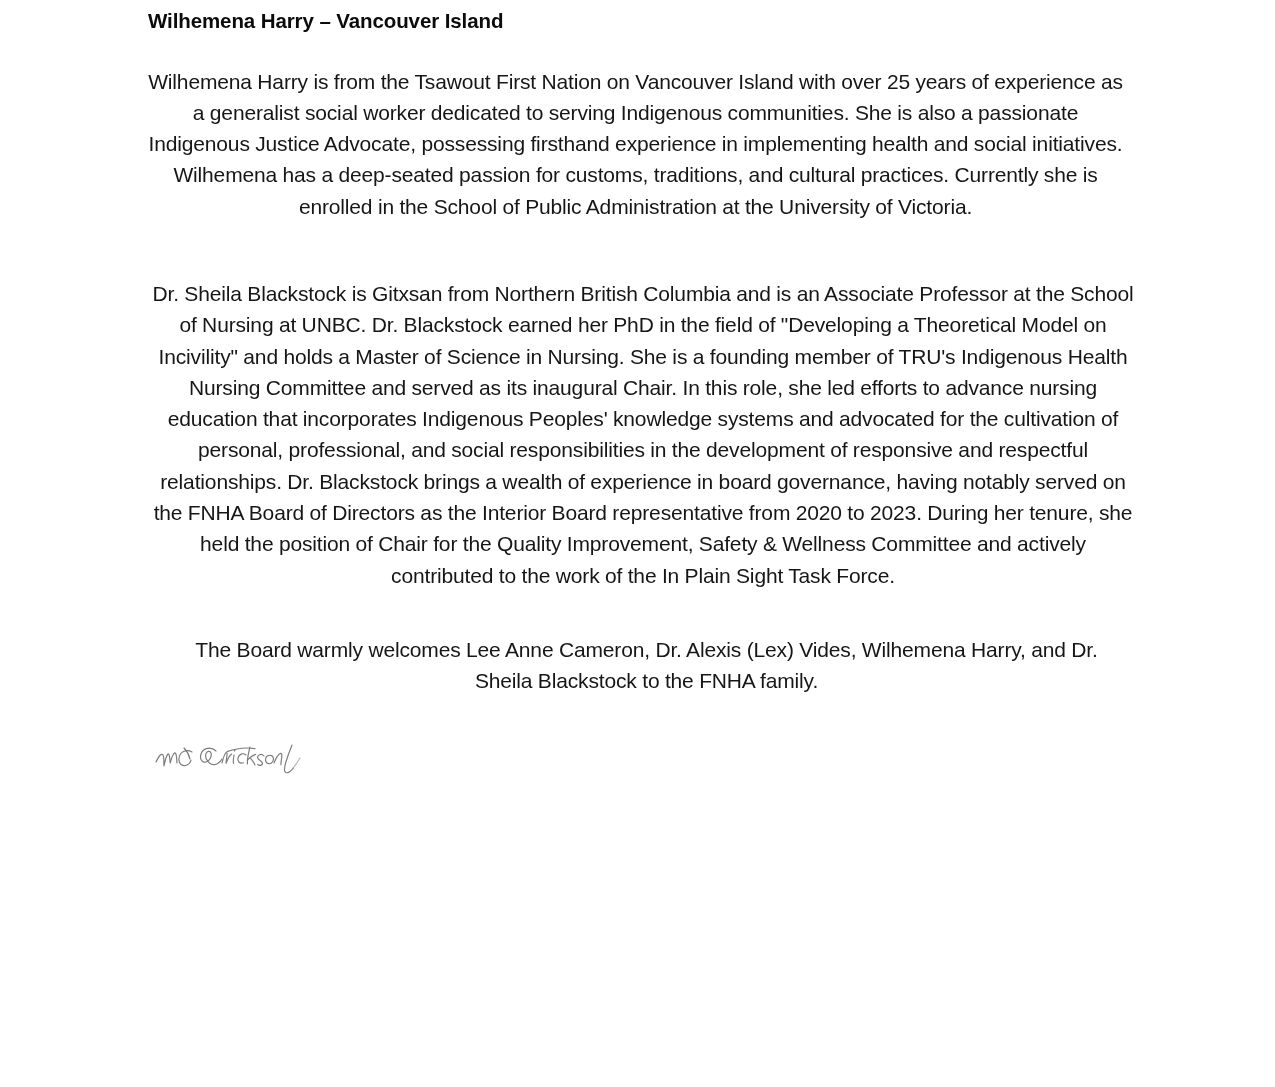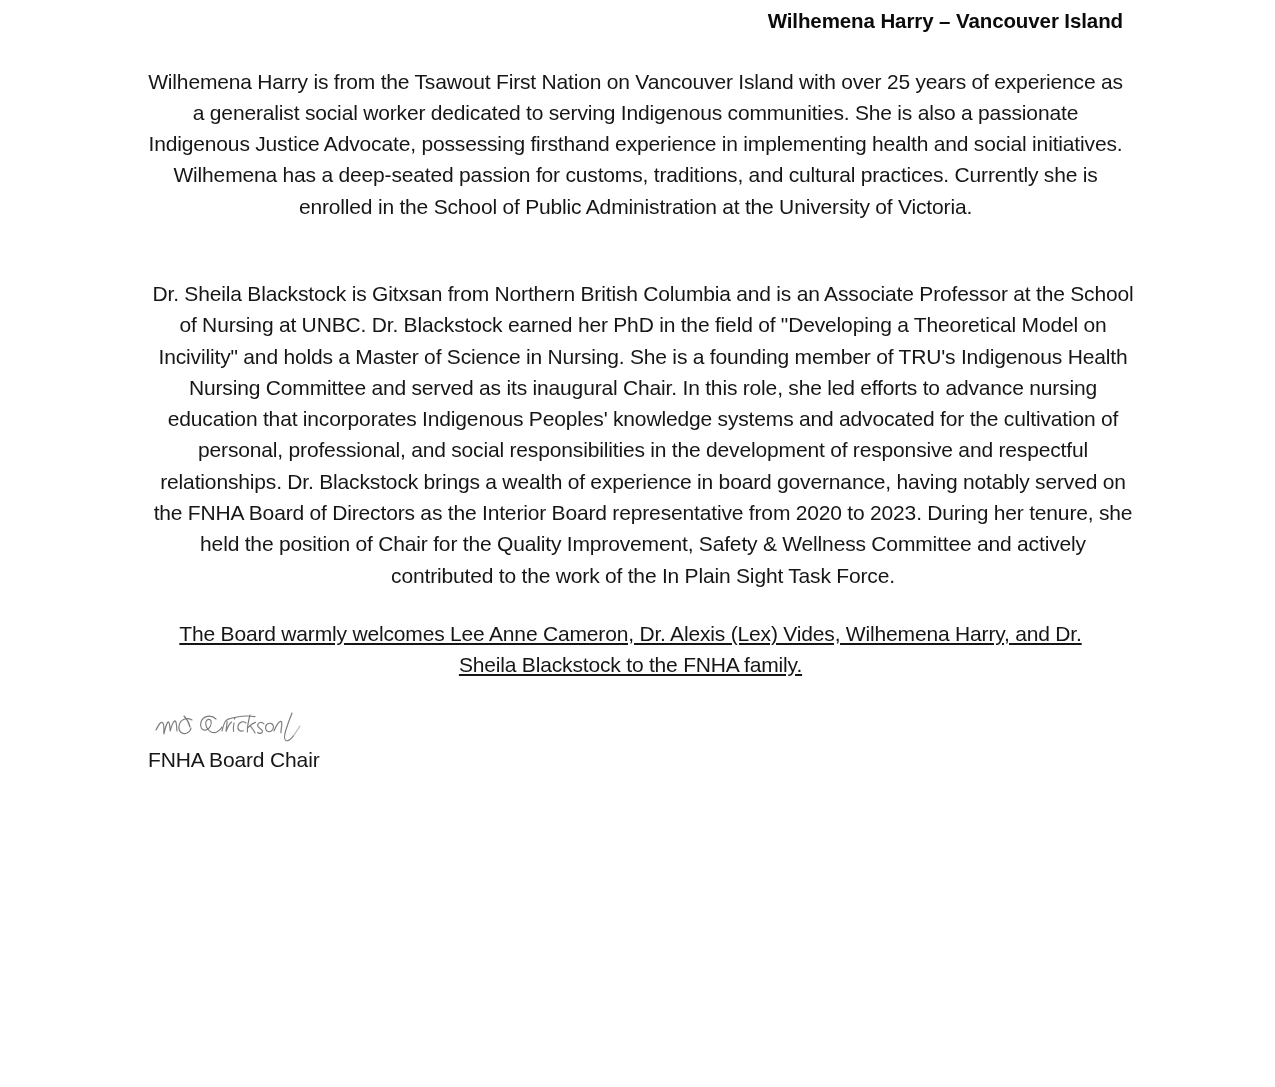--- a/index.html
+++ b/index.html
@@ -35,21 +35,20 @@
   .heading-block {
     font-weight: bold;
     font-size: 20.5px;
     line-height: 30.5px;
     letter-spacing: -0.1px;
     color: #0b0b0b;
   }
   .heading-block .hl {
     display: block;
     white-space: nowrap;
-    text-align: right;
   }
 
   
   .body-par {
     font-size: 21px;
     line-height: 31.3px;
     letter-spacing: -0.15px;
     color: #161616;
     text-align: center;
     word-spacing: -0.2px;
@@ -101,21 +100,21 @@
 
     <div class="gap-md"></div>
 
 
     <div class="gap-lg"></div>
 
     <p class="body-par" style="margin:0; width:990px;">Dr. Sheila Blackstock is Gitxsan from Northern British Columbia and is an Associate Professor at the School of Nursing at UNBC. Dr. Blackstock earned her PhD in the field of "Developing a Theoretical Model on Incivility" and holds a Master of Science in Nursing. She is a founding member of TRU's Indigenous Health Nursing Committee and served as its inaugural Chair. In this role, she led efforts to advance nursing education that incorporates Indigenous Peoples' knowledge systems and advocated for the cultivation of personal, professional, and social responsibilities in the development of responsive and respectful relationships. Dr. Blackstock brings a wealth of experience in board governance, having notably served on the FNHA Board of Directors as the Interior Board representative from 2020 to 2023. During her tenure, she held the position of Chair for the Quality Improvement, Safety &amp; Wellness Committee and actively contributed to the work of the In Plain Sight Task Force.</p>
 
     <div class="gap-md"></div>
 
-    <p class="body-par" style="margin:0; width:965px;text-decoration:underline;">The Board warmly welcomes Lee Anne Cameron, Dr. Alexis (Lex) Vides, Wilhemena Harry, and Dr. Sheila Blackstock to the FNHA family.</p>
+    <p class="body-par" style="margin:16px; width:965px;">The Board warmly welcomes Lee Anne Cameron, Dr. Alexis (Lex) Vides, Wilhemena Harry, and Dr. Sheila Blackstock to the FNHA family.</p>
 
     <div class="gap-lg"></div>
 
 
     <div class="signature">
       <svg viewBox="0 0 175 34" xmlns="http://www.w3.org/2000/svg" aria-hidden="true">
         <g fill="none" stroke="#7b7b7b" stroke-width="1.15" stroke-linecap="round" stroke-linejoin="round">
 
           <path d="M2 20 C5 14, 7 11, 9 13 C10.5 15, 9.5 21, 10 24 C10.6 21, 12 14, 14 12
                    C15.6 11, 15.8 17, 16.2 21 C17 18, 18.6 12, 20.6 11
@@ -147,17 +146,16 @@
                    C127.2 19, 126.8 21, 127 22.6"></path>
           <path d="M138 3 C136 8, 133.4 15, 131.6 21 C130.4 25.4, 129.6 29, 131.6 30.4
                    C133.6 31.6, 137 29.4, 139.2 26"></path>
 
           <path d="M139.2 26 C142 22, 144.6 18.4, 146 16" stroke-opacity="0.55"></path>
         </g>
       </svg>
     </div>
 
     <div class="sig-par">
-      <span class="sl">FNHA Board Chair</span>
     </div>
 
   </div>
 </div>
 
 </body></html>

